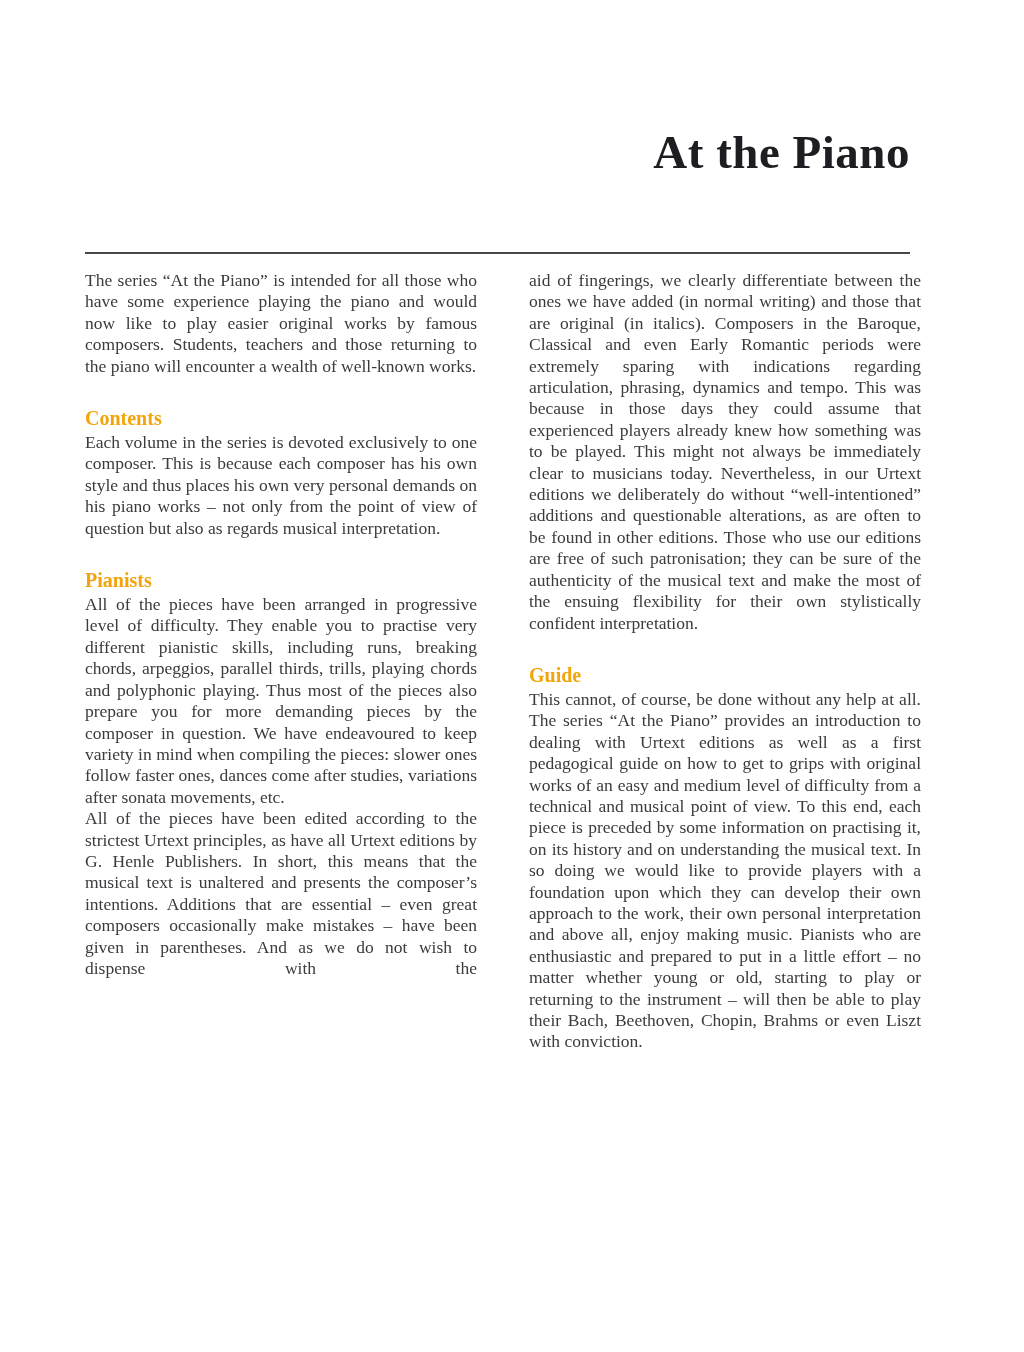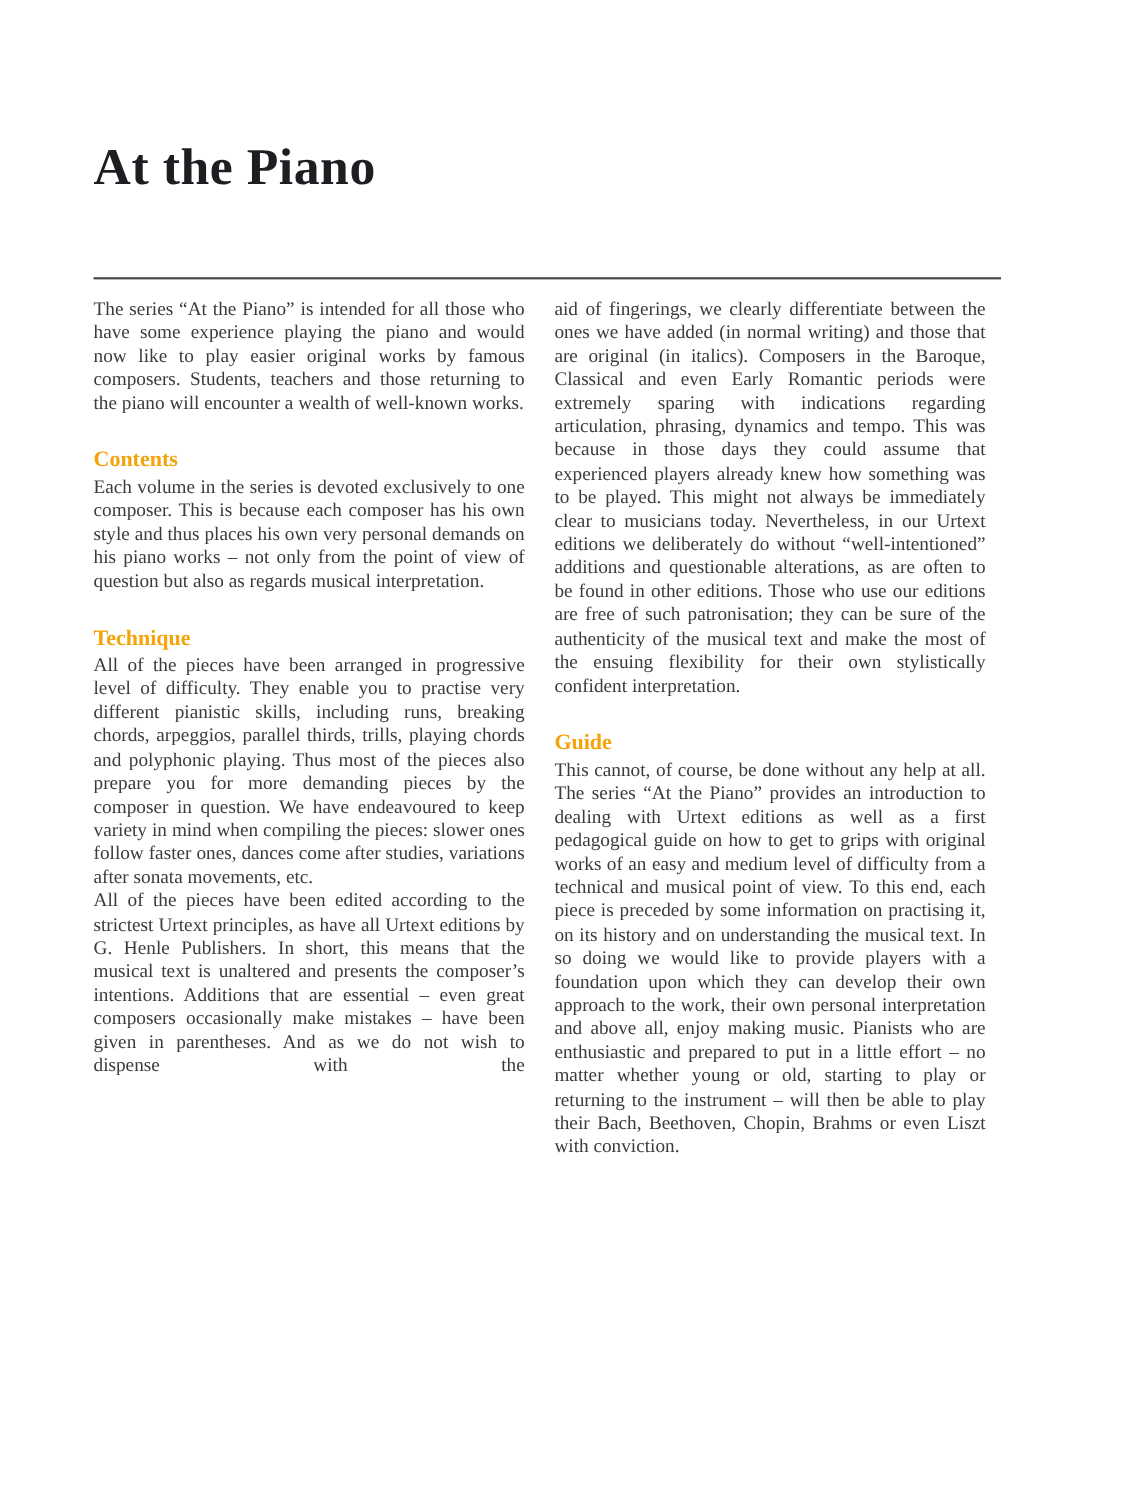--- a/index.html
+++ b/index.html
@@ -14,36 +14,36 @@
     font-family: "Liberation Serif", serif;
   }
   .page {
     position: absolute;
     left: 85px;
     top: 0;
     width: 825px;
   }
   .page-title {
     margin: 126px 0 16px 0;
-    text-align: left;
+    text-align: right;
     font-family: "Liberation Serif", serif;
     font-weight: bold;
     font-size: 47px;
     line-height: 52px;
     letter-spacing: 0.5px;
     color: #1d1d22;
   }
   .title-rule {
     border: 0;
     border-top: 2px solid #46464b;
     margin: 74px 0 0 0;
   }
   .columns {
     display: flex;
-    gap: 27px;
+    gap: 52px;
     margin-top: 16px;
   }
   .col {
     width: 392px;
     flex: 0 0 392px;
   }
   .body-para {
     margin: 0;
     font-size: 17.5px;
     line-height: 21.4px;
@@ -75,21 +75,21 @@
 
   <div class="columns">
 
     <div class="col">
 
       <p class="body-para">The series “At the Piano” is intended for all those who have some experience playing the piano and would now like to play easier original works by famous composers. Students, teachers and those returning to the piano will encounter a wealth of well-known works.</p>
 
       <h2 class="section-heading">Contents</h2>
       <p class="body-para">Each volume in the series is devoted exclusively to one composer. This is because each composer has his own style and thus places his own very personal demands on his piano works – not only from the point of view of question but also as regards musical interpretation.</p>
 
-      <h2 class="section-heading">Technique</h2>
+      <h2 class="section-heading">Pianists</h2>
       <p class="body-para">All of the pieces have been arranged in progressive level of difficulty. They enable you to practise very different pianistic skills, including runs, breaking chords, arpeggios, parallel thirds, trills, playing chords and polyphonic playing. Thus most of the pieces also prepare you for more demanding pieces by the composer in question. We have endeavoured to keep variety in mind when compiling the pieces: slower ones follow faster ones, dances come after studies, variations after sonata movements, etc.</p>
 
       <p class="body-para cont">All of the pieces have been edited according to the strictest Urtext principles, as have all Urtext editions by G. Henle Publishers. In short, this means that the musical text is unaltered and presents the composer’s intentions. Additions that are essential – even great composers occasionally make mistakes – have been given in parentheses. And as we do not wish to dispense with the</p>
 
     </div>
 
     <div class="col">
 
       <p class="body-para">aid of fingerings, we clearly differentiate between the ones we have added (in normal writing) and those that are original (in italics). Composers in the Baroque, Classical and even Early Romantic periods were extremely sparing with indications regarding articulation, phrasing, dynamics and tempo. This was because in those days they could assume that experienced players already knew how something was to be played. This might not always be immediately clear to musicians today. Nevertheless, in our Urtext editions we deliberately do without “well-intentioned” additions and questionable alterations, as are often to be found in other editions. Those who use our editions are free of such patronisation; they can be sure of the authenticity of the musical text and make the most of the ensuing flexibility for their own stylistically confident interpretation.</p>
 

